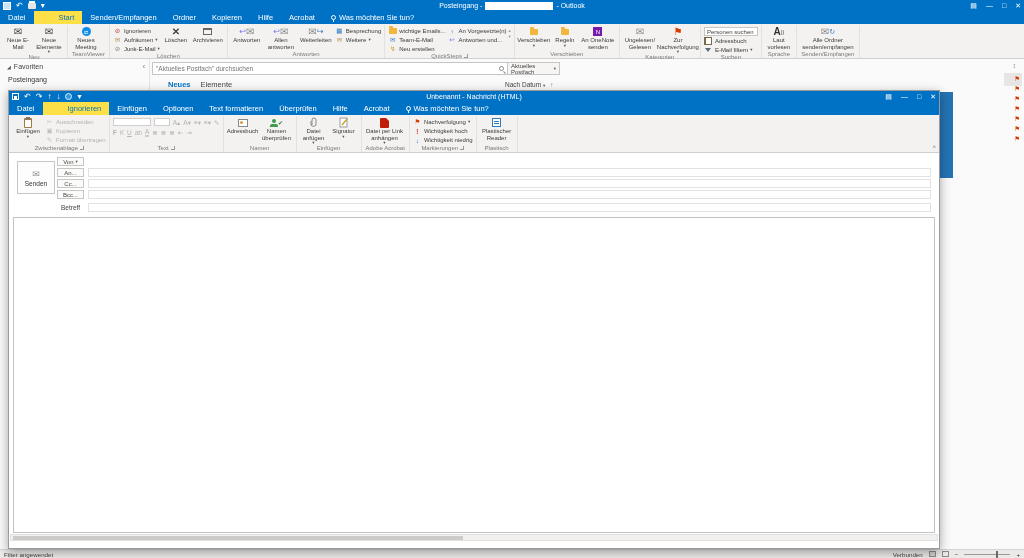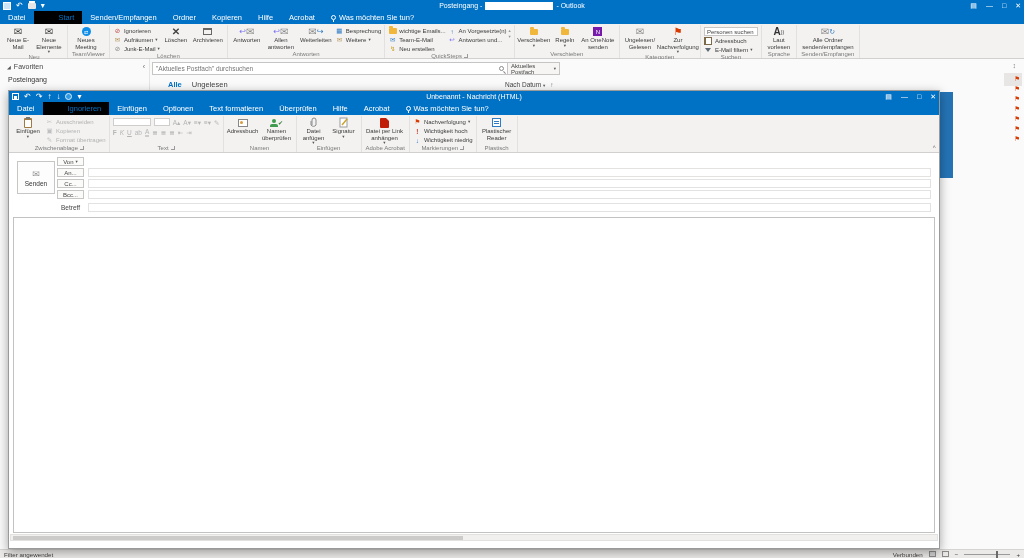--- a/index.html
+++ b/index.html
@@ -7,21 +7,21 @@
   body{position:relative;background:#e8e6e4;}
 
   
   .titlebar{background:#0072c6;color:#fff;display:flex;align-items:center;font-size:7px;position:relative;padding:0 3px;}
   .titlebar .title{position:absolute;left:0;right:0;display:flex;justify-content:center;align-items:center;gap:3px;pointer-events:none;font-size:7px;}
   .qat{display:flex;gap:5px;align-items:center;z-index:2;}
   .qat span{font-size:8px;line-height:8px;}
   .wctrl{margin-left:auto;display:flex;gap:9px;align-items:center;z-index:2;font-size:7px;}
   .tabsrow{background:#0072c6;color:#fff;display:flex;align-items:stretch;font-size:7.5px;}
   .tab{padding:0 8px;display:flex;align-items:center;white-space:nowrap;}
-  .tab.active{background:#000000;color:#0072c6;padding-left:25px;}
+  .tab.active{background:#fde047;color:#0072c6;padding-left:25px;}
   .tellme{display:flex;align-items:center;gap:3px;padding:0 8px;white-space:nowrap;}
   .bulb{width:5px;height:5px;border:1px solid #fff;border-radius:50%;position:relative;flex:0 0 auto;}
   .bulb::after{content:"";position:absolute;left:1px;top:4px;width:1px;height:2px;background:#fff;}
 
   
   .ribbon{background:#f3f2f1;border-bottom:1px solid #d2d0ce;display:flex;align-items:stretch;padding:1px 0 0 1px;position:relative;}
   .grp{display:flex;flex-direction:column;border-right:1px solid #e3e1df;padding:0 3px;}
   .gbody{display:flex;align-items:flex-start;gap:2px;flex:1;}
   .glabel{font-size:6px;color:#7a7a7a;text-align:center;display:flex;align-items:center;justify-content:center;gap:2px;padding:0 1px 1px;}
   .dlg{width:4px;height:4px;border-right:1px solid #9a9a9a;border-bottom:1px solid #9a9a9a;display:inline-block;}
@@ -416,22 +416,22 @@
         <input placeholder="&quot;Aktuelles Postfach&quot; durchsuchen" style="">
         <span class="mag"></span>
       </div>
       <div id="scope-box">
         <span>Aktuelles Postfach</span>
         <span class="dd">▾</span>
       </div>
     </div>
 
     <div id="list-tabs">
-      <span id="tab-alle">Alle</span>
-      <span id="tab-ungelesen">Ungelesen</span>
+      <span id="tab-alle">Neues</span>
+      <span id="tab-ungelesen">Elemente</span>
     </div>
     <div id="sort-row">
       <span><span>Nach Datum</span> <span class="dd">▾</span></span>
       <span style="color:#777">↑</span>
     </div>
 
     <div id="right-sliver">
       <div id="sliver-sel"></div>
       <span id="sliver-sort">↕</span>
       <div id="sliver-hdr"></div>

